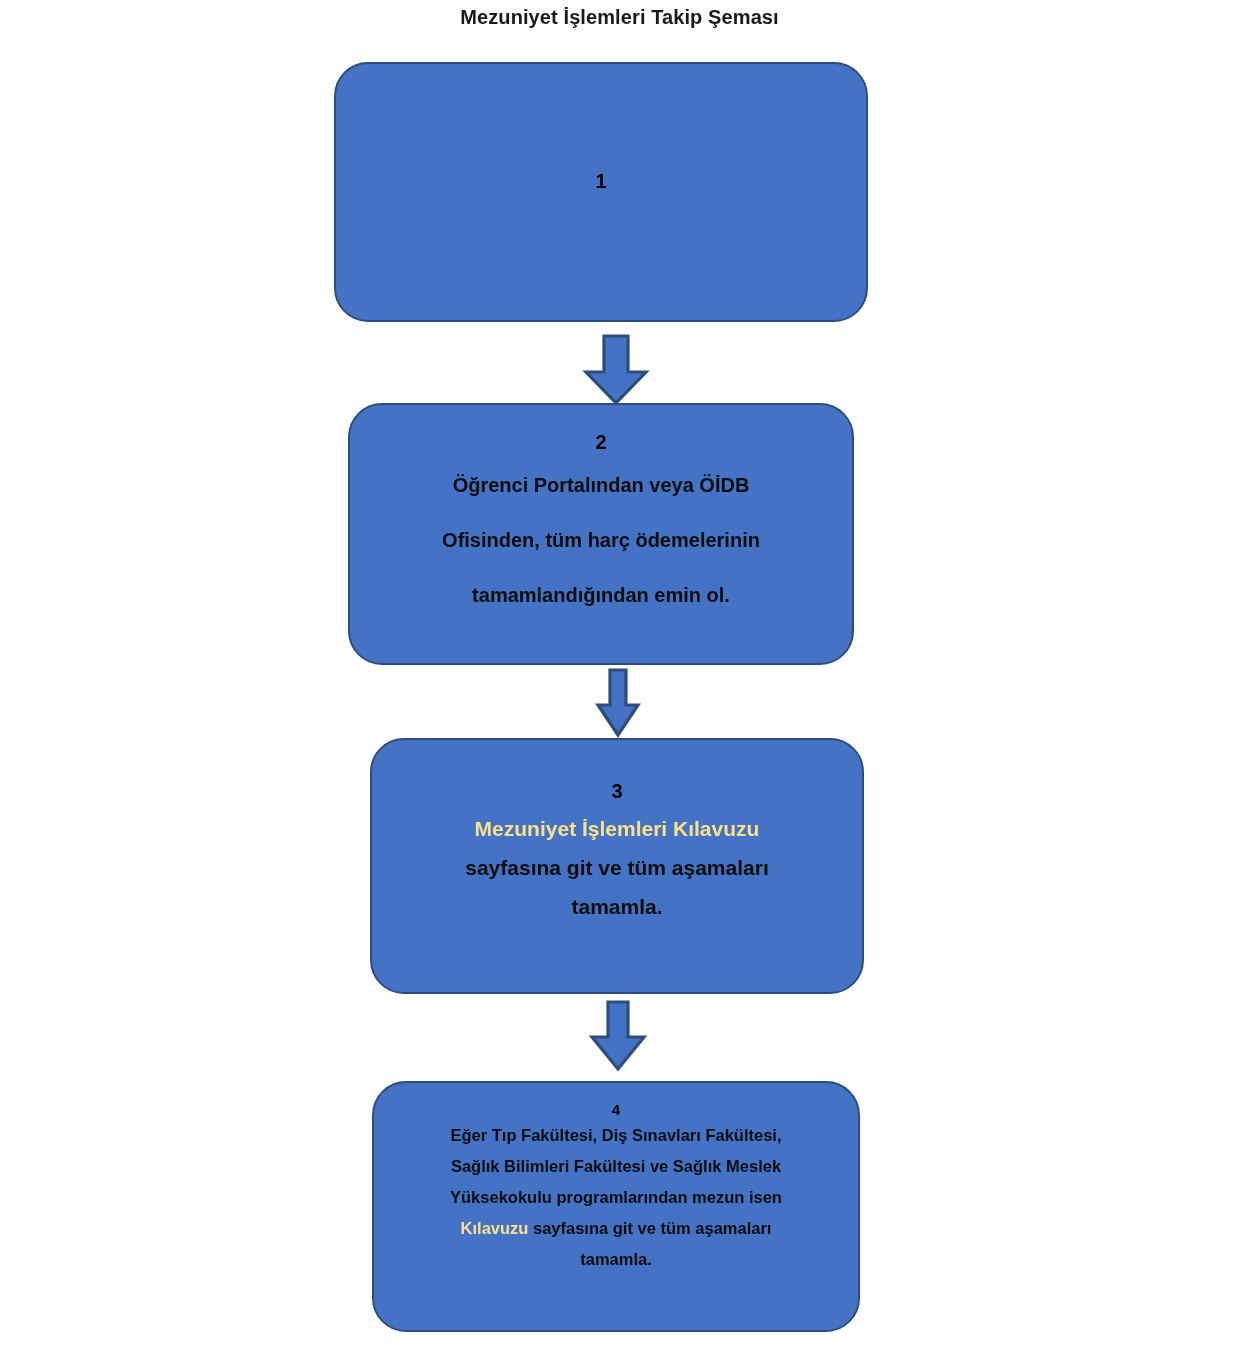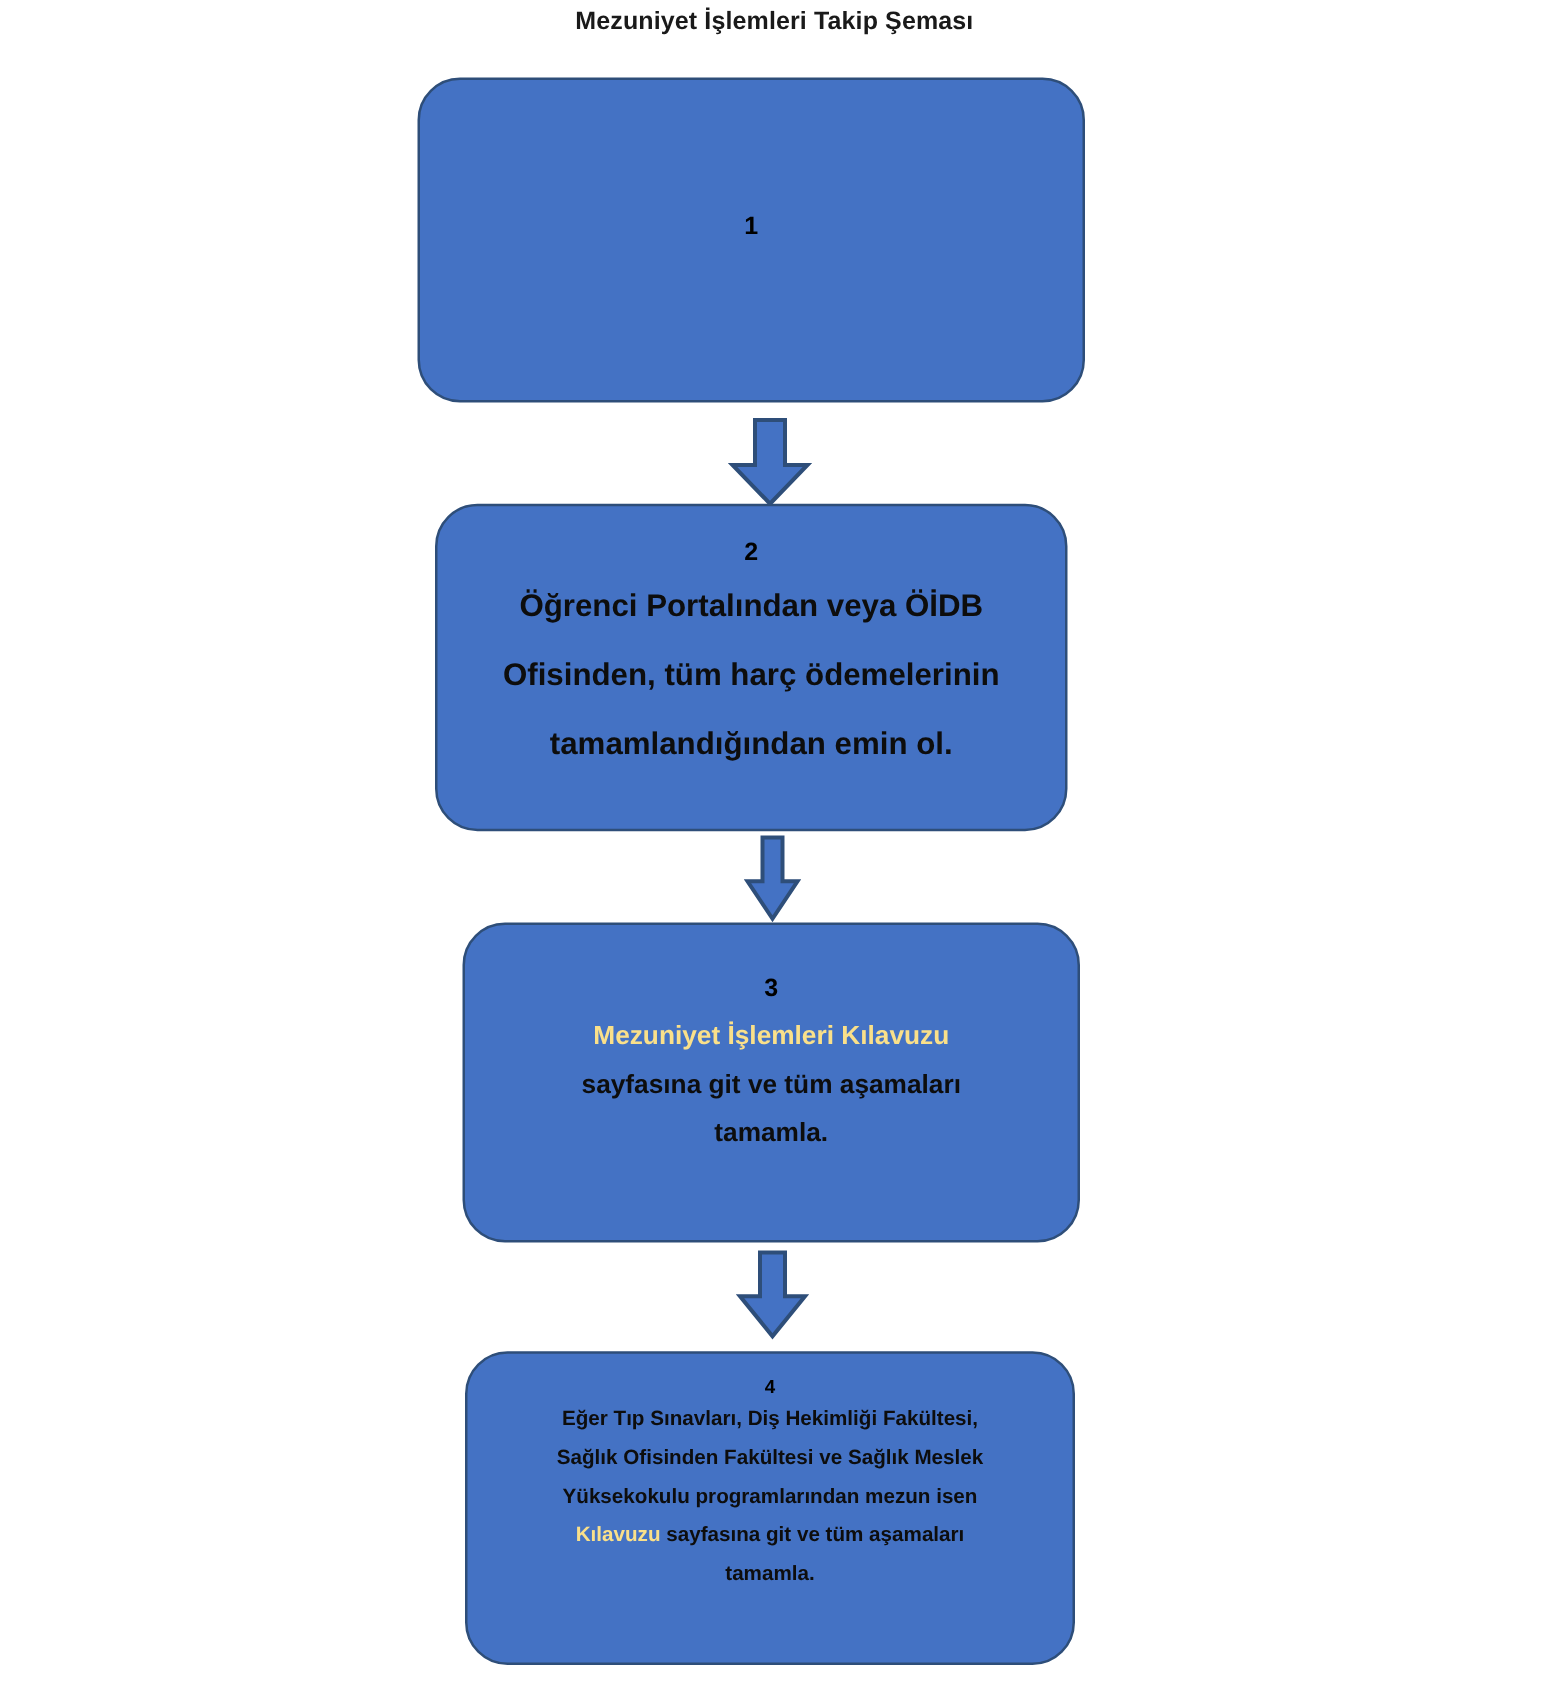--- a/index.html
+++ b/index.html
@@ -82,21 +82,21 @@
   #node-1 .node-body { font-size: 16.5px; line-height: 66px; margin-top: 16px; }
 
   
   #node-2 {
     left: 348px;
     top: 403px;
     width: 506px;
     height: 262px;
   }
   #node-2 .node-number { font-size: 20px; margin-top: -14px; }
-  #node-2 .node-body { font-size: 25px; line-height: 55px; margin-top: 4px; }
+  #node-2 .node-body { font-size: 20px; line-height: 55px; margin-top: 4px; }
 
   
   #node-3 {
     left: 370px;
     top: 738px;
     width: 494px;
     height: 256px;
   }
   #node-3 .node-number { font-size: 20px; margin-top: -26px; }
   #node-3 .node-body { font-size: 21px; line-height: 39px; margin-top: 6px; }
@@ -166,21 +166,21 @@
 
   <div class="flow-arrow" id="arrow-3">
     <svg width="60" height="72" viewBox="0 0 60 72">
       <polygon points="20,2 40,2 40,37 56,37 30,69 4,37 20,37" fill="#4472C4" stroke="#2E4E79" stroke-width="3.2" stroke-linejoin="miter"></polygon>
     </svg>
   </div>
 
   <div class="flow-node" id="node-4">
     <div class="node-number">4</div>
     <div class="node-body">
-      <span class="node-line">Eğer Tıp Sınavları, Diş Hekimliği Fakültesi,</span>
-      <span class="node-line">Sağlık Ofisinden Fakültesi ve Sağlık Meslek</span>
+      <span class="node-line">Eğer Tıp Fakültesi, Diş Sınavları Fakültesi,</span>
+      <span class="node-line">Sağlık Bilimleri Fakültesi ve Sağlık Meslek</span>
       <span class="node-line">Yüksekokulu programlarından mezun isen</span>
       <span class="node-line"><span class="hl">Kılavuzu</span><span> sayfasına git ve tüm aşamaları</span></span>
       <span class="node-line">tamamla.</span>
     </div>
   </div>
 
 </div>
 
 </body></html>

